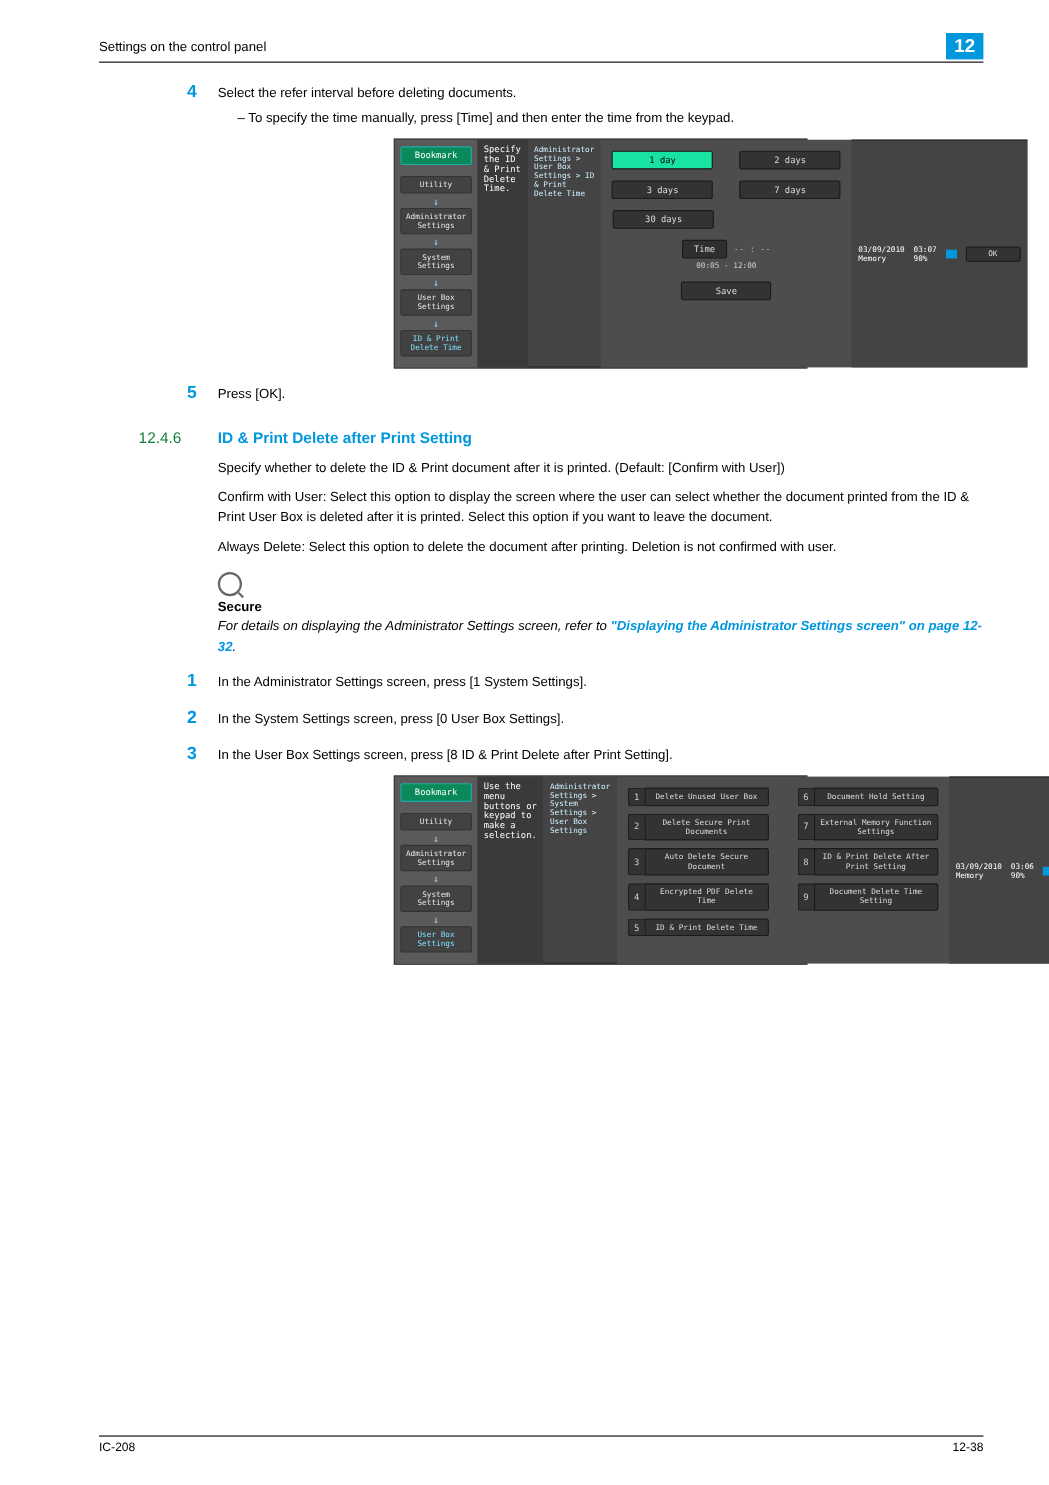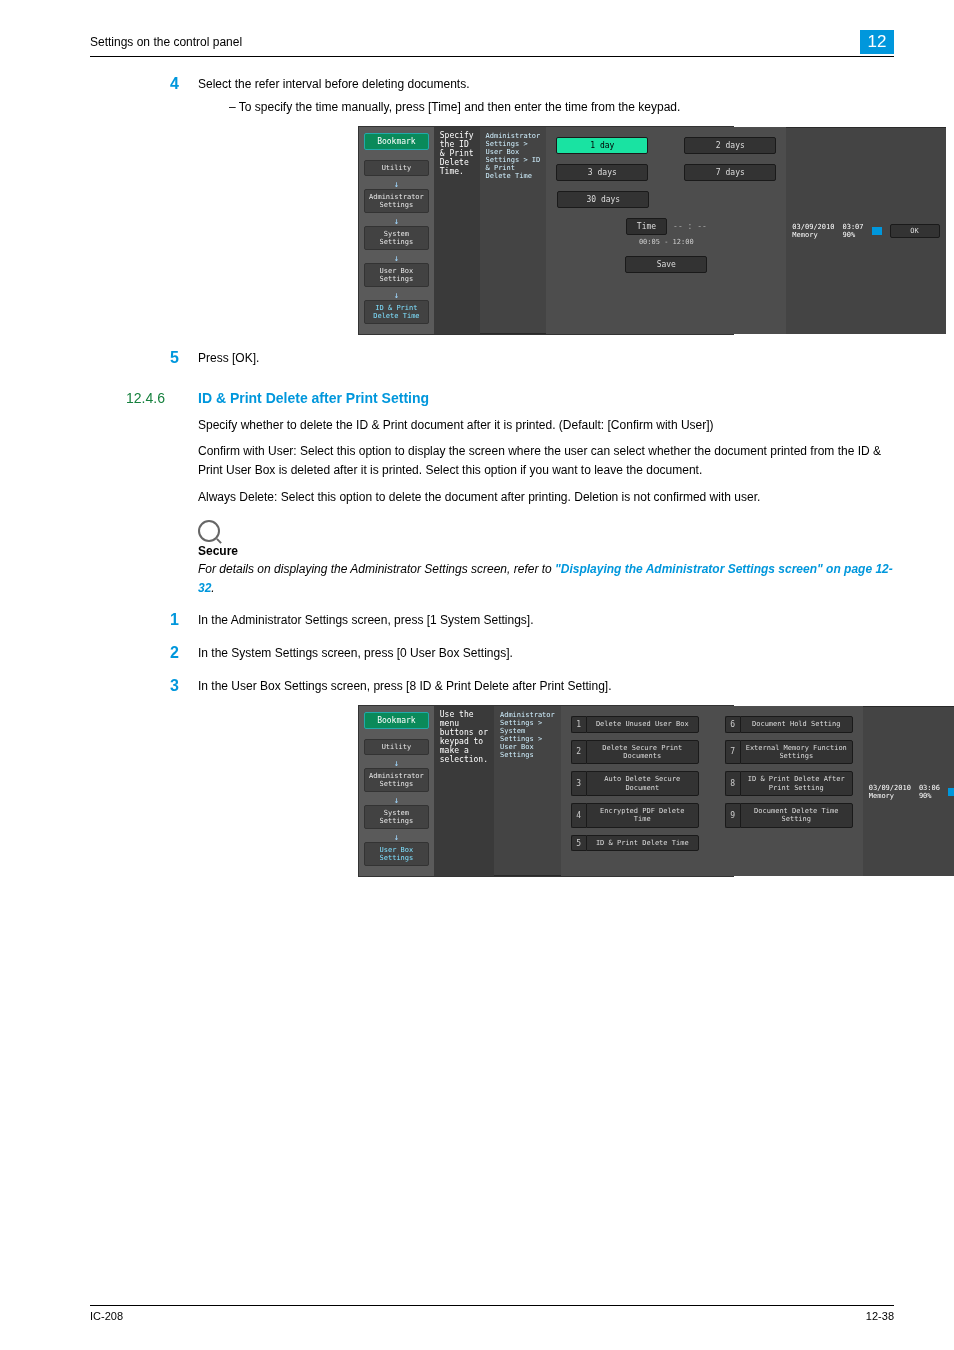--- a/index.html
+++ b/index.html
@@ -1,45 +1,45 @@
 <!DOCTYPE html>
 <html><head>
 <meta charset="utf-8">
 <style>
 html,body{margin:0;padding:0;background:#fff;font-family:Arial,Helvetica,sans-serif;color:#000}
 .page{width:954px;height:1350px;position:relative;box-sizing:border-box;padding:30px 60px 40px 90px}
 .hdr-bar{display:flex;align-items:center;border-bottom:1px solid #000;padding-bottom:2px}
 .hdr-txt{font-size:12px;flex:1}
-.hdr-box{background:#0097dc;color:#fff;font-weight:normal;font-size:17px;width:34px;height:24px;display:flex;align-items:center;justify-content:center}
+.hdr-box{background:#0097dc;color:#fff;font-weight:bold;font-size:17px;width:34px;height:24px;display:flex;align-items:center;justify-content:center}
 .content{margin-left:108px;margin-top:18px;font-size:12px}
 .step{display:flex;margin:4px 0}
 .step-num{color:#0097dc;font-size:16px;font-weight:bold;width:28px;margin-left:-28px}
 .step-body{flex:1;line-height:1.55}
-.indent{margin-left:31px;margin-top:4px}
+.indent{margin-left:18px;margin-top:4px}
 .sec-head{display:flex;margin:22px 0 10px -72px}
 .sec-num{color:#15803d;font-weight:normal;font-size:14px;width:72px}
 .sec-title{color:#0097dc;font-weight:bold;font-size:14px}
 .para{margin:8px 0;line-height:1.55}
 .detail-ico{width:18px;height:18px;border:2px solid #666;border-radius:50%;position:relative;margin:14px 0 2px 0}
 .detail-ico::after{content:"";width:6px;height:2px;background:#666;position:absolute;right:-4px;bottom:-2px;transform:rotate(45deg)}
 .detail-lbl{font-weight:bold;font-size:12px;margin-bottom:2px}
 .detail-txt{font-style:italic;line-height:1.55}
 .link{color:#0097dc;font-weight:bold;font-style:italic}
 .ftr{position:absolute;left:90px;right:60px;bottom:28px;display:flex;justify-content:space-between;font-size:11px;border-top:1px solid #000;padding-top:4px}
 .shot{width:374px;margin:10px auto 14px;border:1px solid #333;display:flex;background:#555;font-family:monospace;font-size:8px;color:#fff}
 .side{width:82px;background:#5a5a5a;padding:6px 5px;box-sizing:border-box}
 .bk{background:#0a8a5a;text-align:center;padding:3px 0;border:1px solid #2aa;border-radius:2px;margin-bottom:10px}
 .crumb{background:#424242;border:1px solid #333;padding:3px 4px;border-radius:2px;margin-bottom:4px;text-align:center;color:#e8e8e8;font-size:7px}
 .active{color:#7fe0ff}
 .arrow-d{color:#a0d8ff;text-align:center;font-size:9px;line-height:1}
 .main{flex:1;background:#4d4d4d;padding:0;display:flex;flex-direction:row}
 .mtop{background:#3a3a3a;color:#fff;font-size:8px;padding:4px 6px}
 .mbread{background:#444;color:#d0f0ff;font-size:7px;padding:5px 6px 4px;border-bottom:1px solid #2a2a2a}
 .mbody{flex:1;padding:10px;position:relative}
-.row2{display:flex;gap:36px;margin-bottom:10px;justify-content:center}
+.row2{display:flex;gap:24px;margin-bottom:10px;justify-content:center}
 .opt{width:90px;text-align:center;padding:3px 0;background:#333;border:1px solid #1a1a1a;border-radius:2px;color:#ddd;font-size:8px}
 .opt.sel{background:#19e3a2;color:#000}
 .tline{display:flex;justify-content:center;align-items:center;gap:6px;margin-top:4px}
 .tbox{background:#2f2f2f;border:1px solid #1a1a1a;padding:3px 10px;border-radius:2px;color:#ddd;font-size:8px}
 .save{width:80px;margin:6px auto 0;display:block}
 .mstatus{display:flex;align-items:center;padding:3px 6px;background:#444;border-top:1px solid #2a2a2a;font-size:7px;gap:8px}
 .okbtn{margin-left:auto;width:48px;text-align:center;background:#333;border:1px solid #1a1a1a;padding:2px 0;border-radius:2px;color:#ddd}
 .blue-ic{width:10px;height:8px;background:#0097dc}
 .grid2{display:flex;gap:26px;margin-bottom:7px;justify-content:center}
 .gitem{display:flex;align-items:stretch;width:128px}

